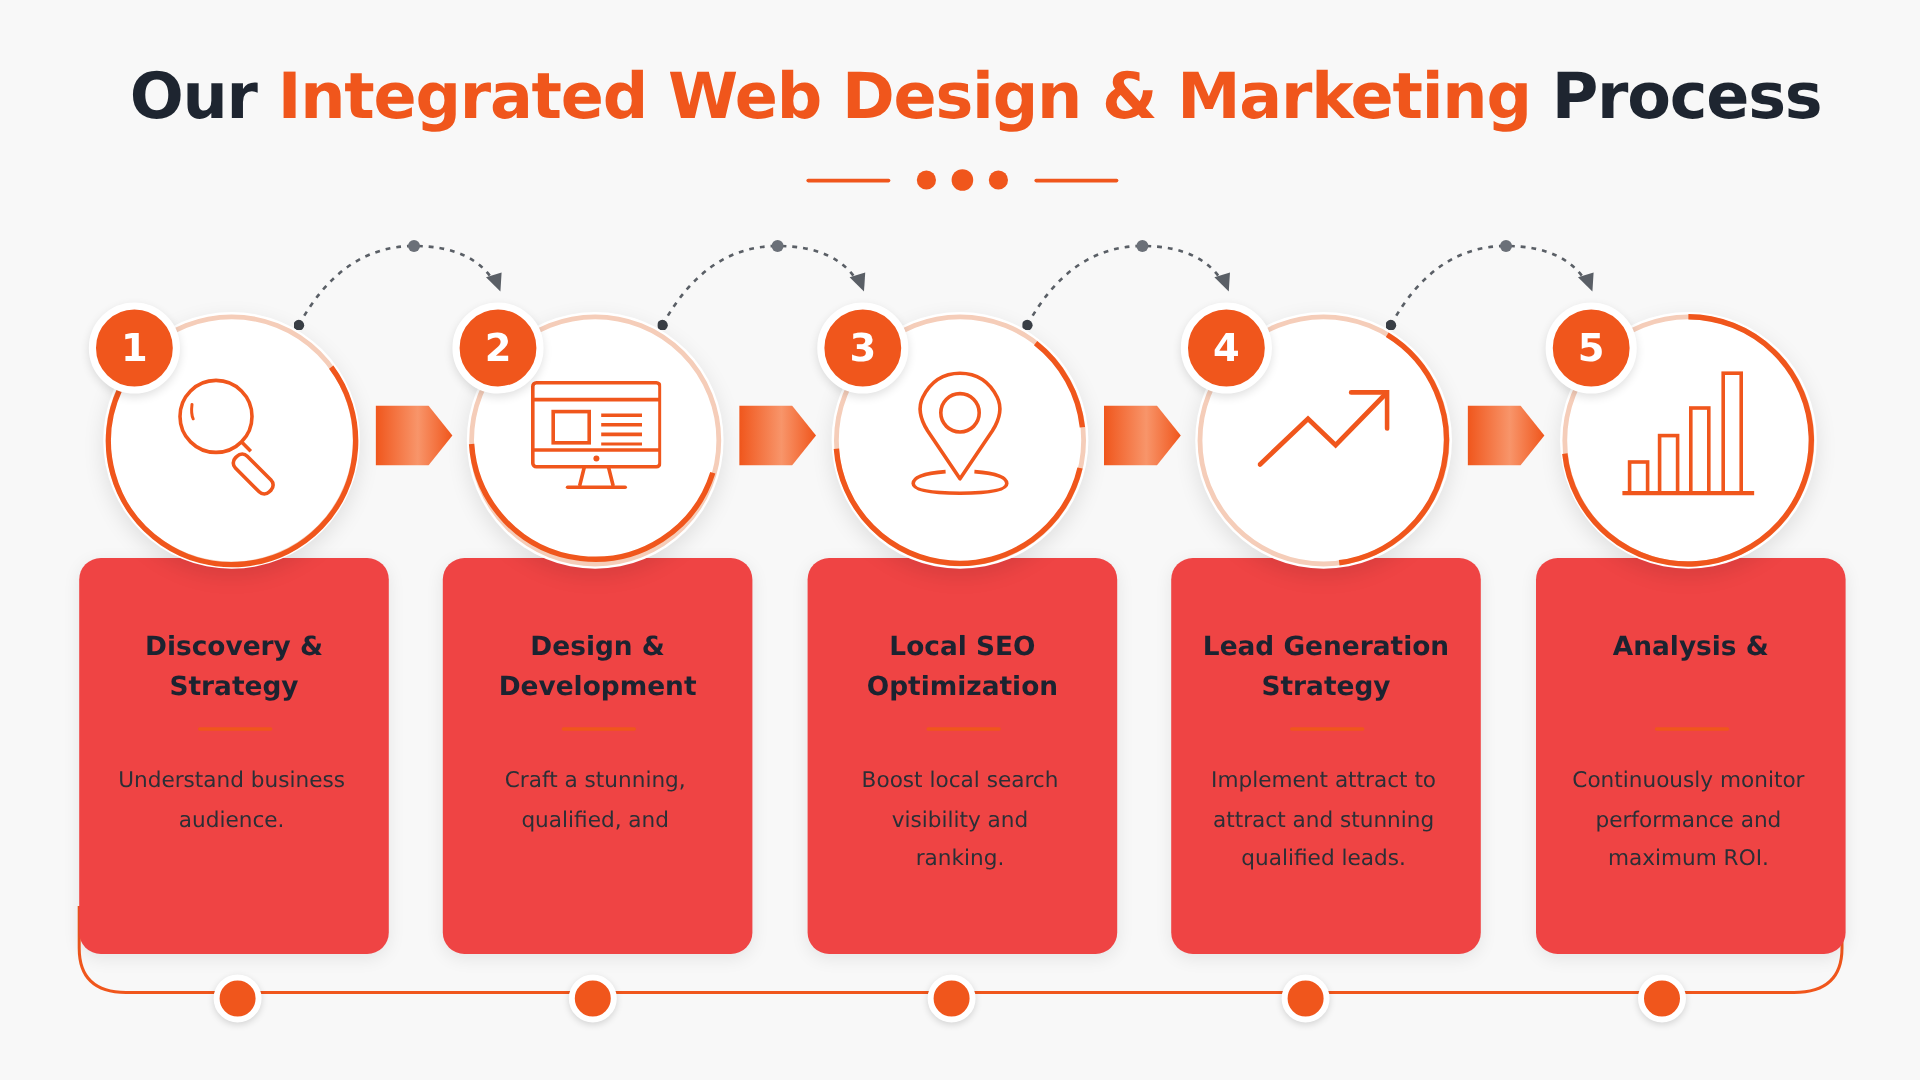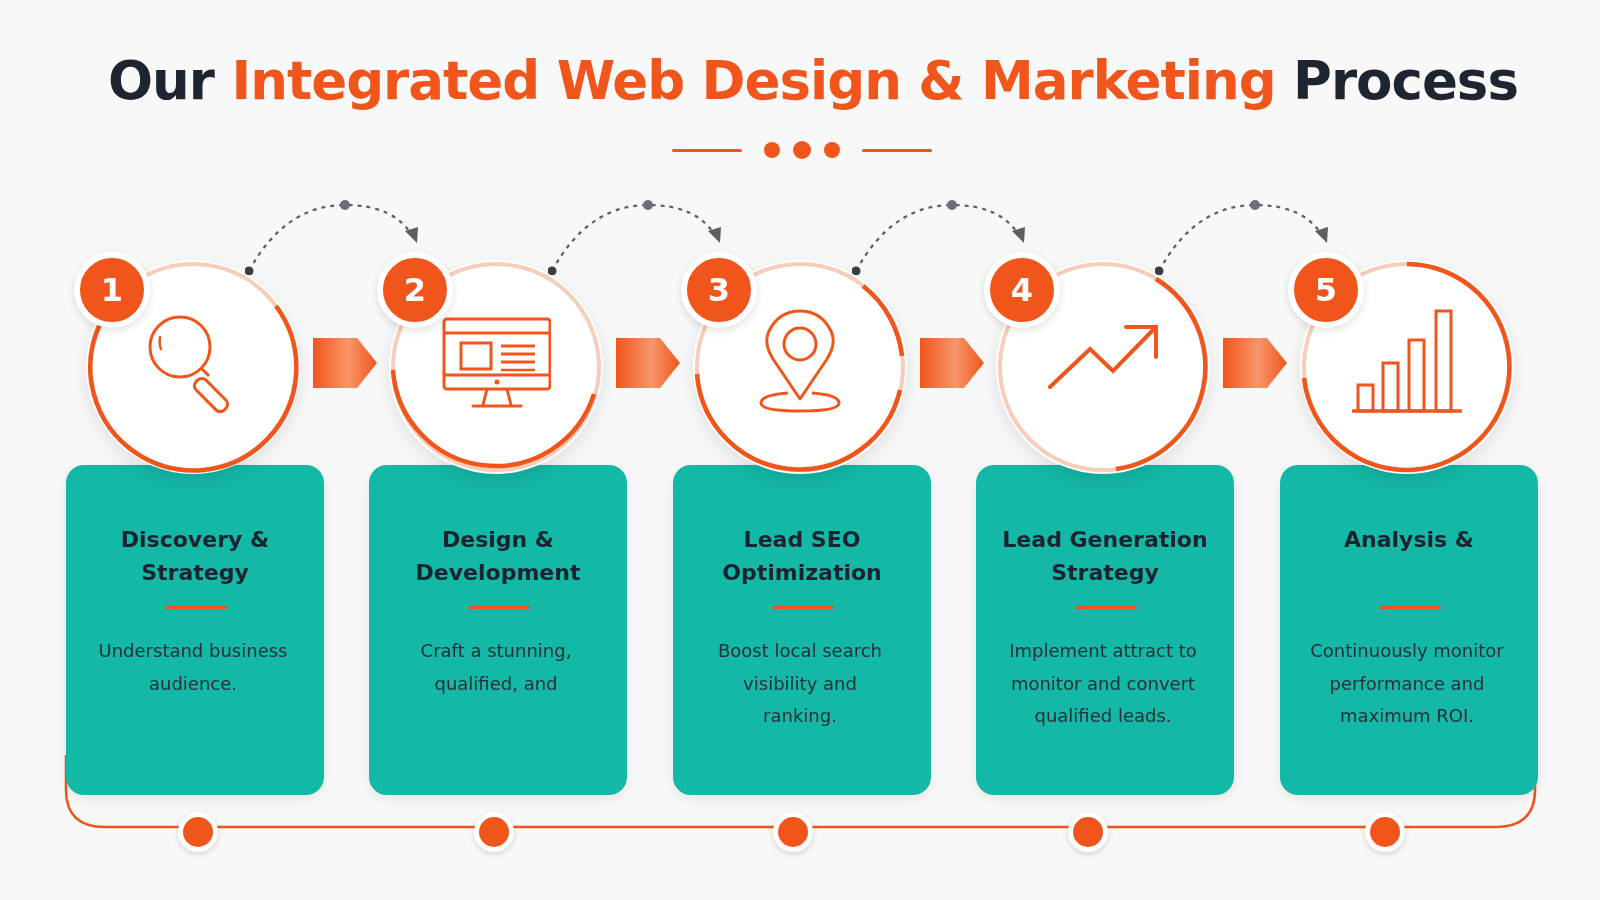--- a/index.html
+++ b/index.html
@@ -18,21 +18,21 @@
   .title .accent { color:#f0561c; }
   .divider { position:absolute; left:672px; top:138px; width:260px; height:24px; }
   .divider .line { position:absolute; top:11px; height:3px; width:70px; background:#f0561c; border-radius:2px; }
   .divider .dot { position:absolute; top:3px; width:18px; height:18px; border-radius:50%; background:#f0561c; }
 
   .bottom-track { position:absolute; left:0; top:0; width:1600px; height:900px; pointer-events:none; }
 
   .step { position:absolute; top:0; width:260px; height:900px; }
   .card {
     position:absolute; top:465px; left:0; width:258px; height:330px;
-    background:#14b8a6; border-radius:18px;
+    background:#ef4444; border-radius:18px;
     box-shadow:0 4px 14px rgba(0,0,0,0.08);
   }
   .card-title {
     position:absolute; top:58px; left:10px; right:10px; text-align:center;
     font-size:22px; font-weight:bold; color:#1c2330; line-height:33px;
   }
   .card-rule { position:absolute; top:141px; left:99px; width:62px; height:3px; background:#f0561c; border-radius:2px; }
   .card-desc {
     position:absolute; top:170px; left:10px; right:14px; text-align:center;
     font-size:18px; color:#2b2f36; line-height:32.5px;
@@ -182,21 +182,21 @@
       <line x1="32" y1="99" x2="80" y2="99" stroke="#f0561c" stroke-width="3" stroke-linecap="round"></line>
     </svg>
   </div>
   <div class="badge">2</div>
   <div class="node" style="left:105px"></div>
 </div>
 
 <div class="step" style="left:673px">
   <div class="card">
     <div class="card-title">
-      <div>Lead SEO</div>
+      <div>Local SEO</div>
       <div>Optimization</div>
     </div>
     <div class="card-rule"></div>
     <div class="card-desc">
       <div>Boost local search</div>
       <div>visibility and</div>
       <div>ranking.</div>
     </div>
   </div>
   <div class="ring">
@@ -217,21 +217,21 @@
 
 <div class="step" style="left:976px">
   <div class="card">
     <div class="card-title">
       <div>Lead Generation</div>
       <div>Strategy</div>
     </div>
     <div class="card-rule"></div>
     <div class="card-desc">
       <div>Implement attract to</div>
-      <div>monitor and convert</div>
+      <div>attract and stunning</div>
       <div>qualified leads.</div>
     </div>
   </div>
   <div class="ring">
     <svg class="arc" width="214" height="214" viewBox="0 0 214 214">
       <circle cx="107" cy="107" r="103" fill="none" stroke="#f5cdb9" stroke-width="4"></circle>
       <path d="M160 19 A103 103 0 0 1 120 209" fill="none" stroke="#f0561c" stroke-width="4.5"></path>
     </svg>
     <svg class="icon" viewBox="0 0 110 110">
       <polyline points="2,80 42,42 65,64 106,22" fill="none" stroke="#f0561c" stroke-width="4" stroke-linejoin="miter" stroke-linecap="round"></polyline>

